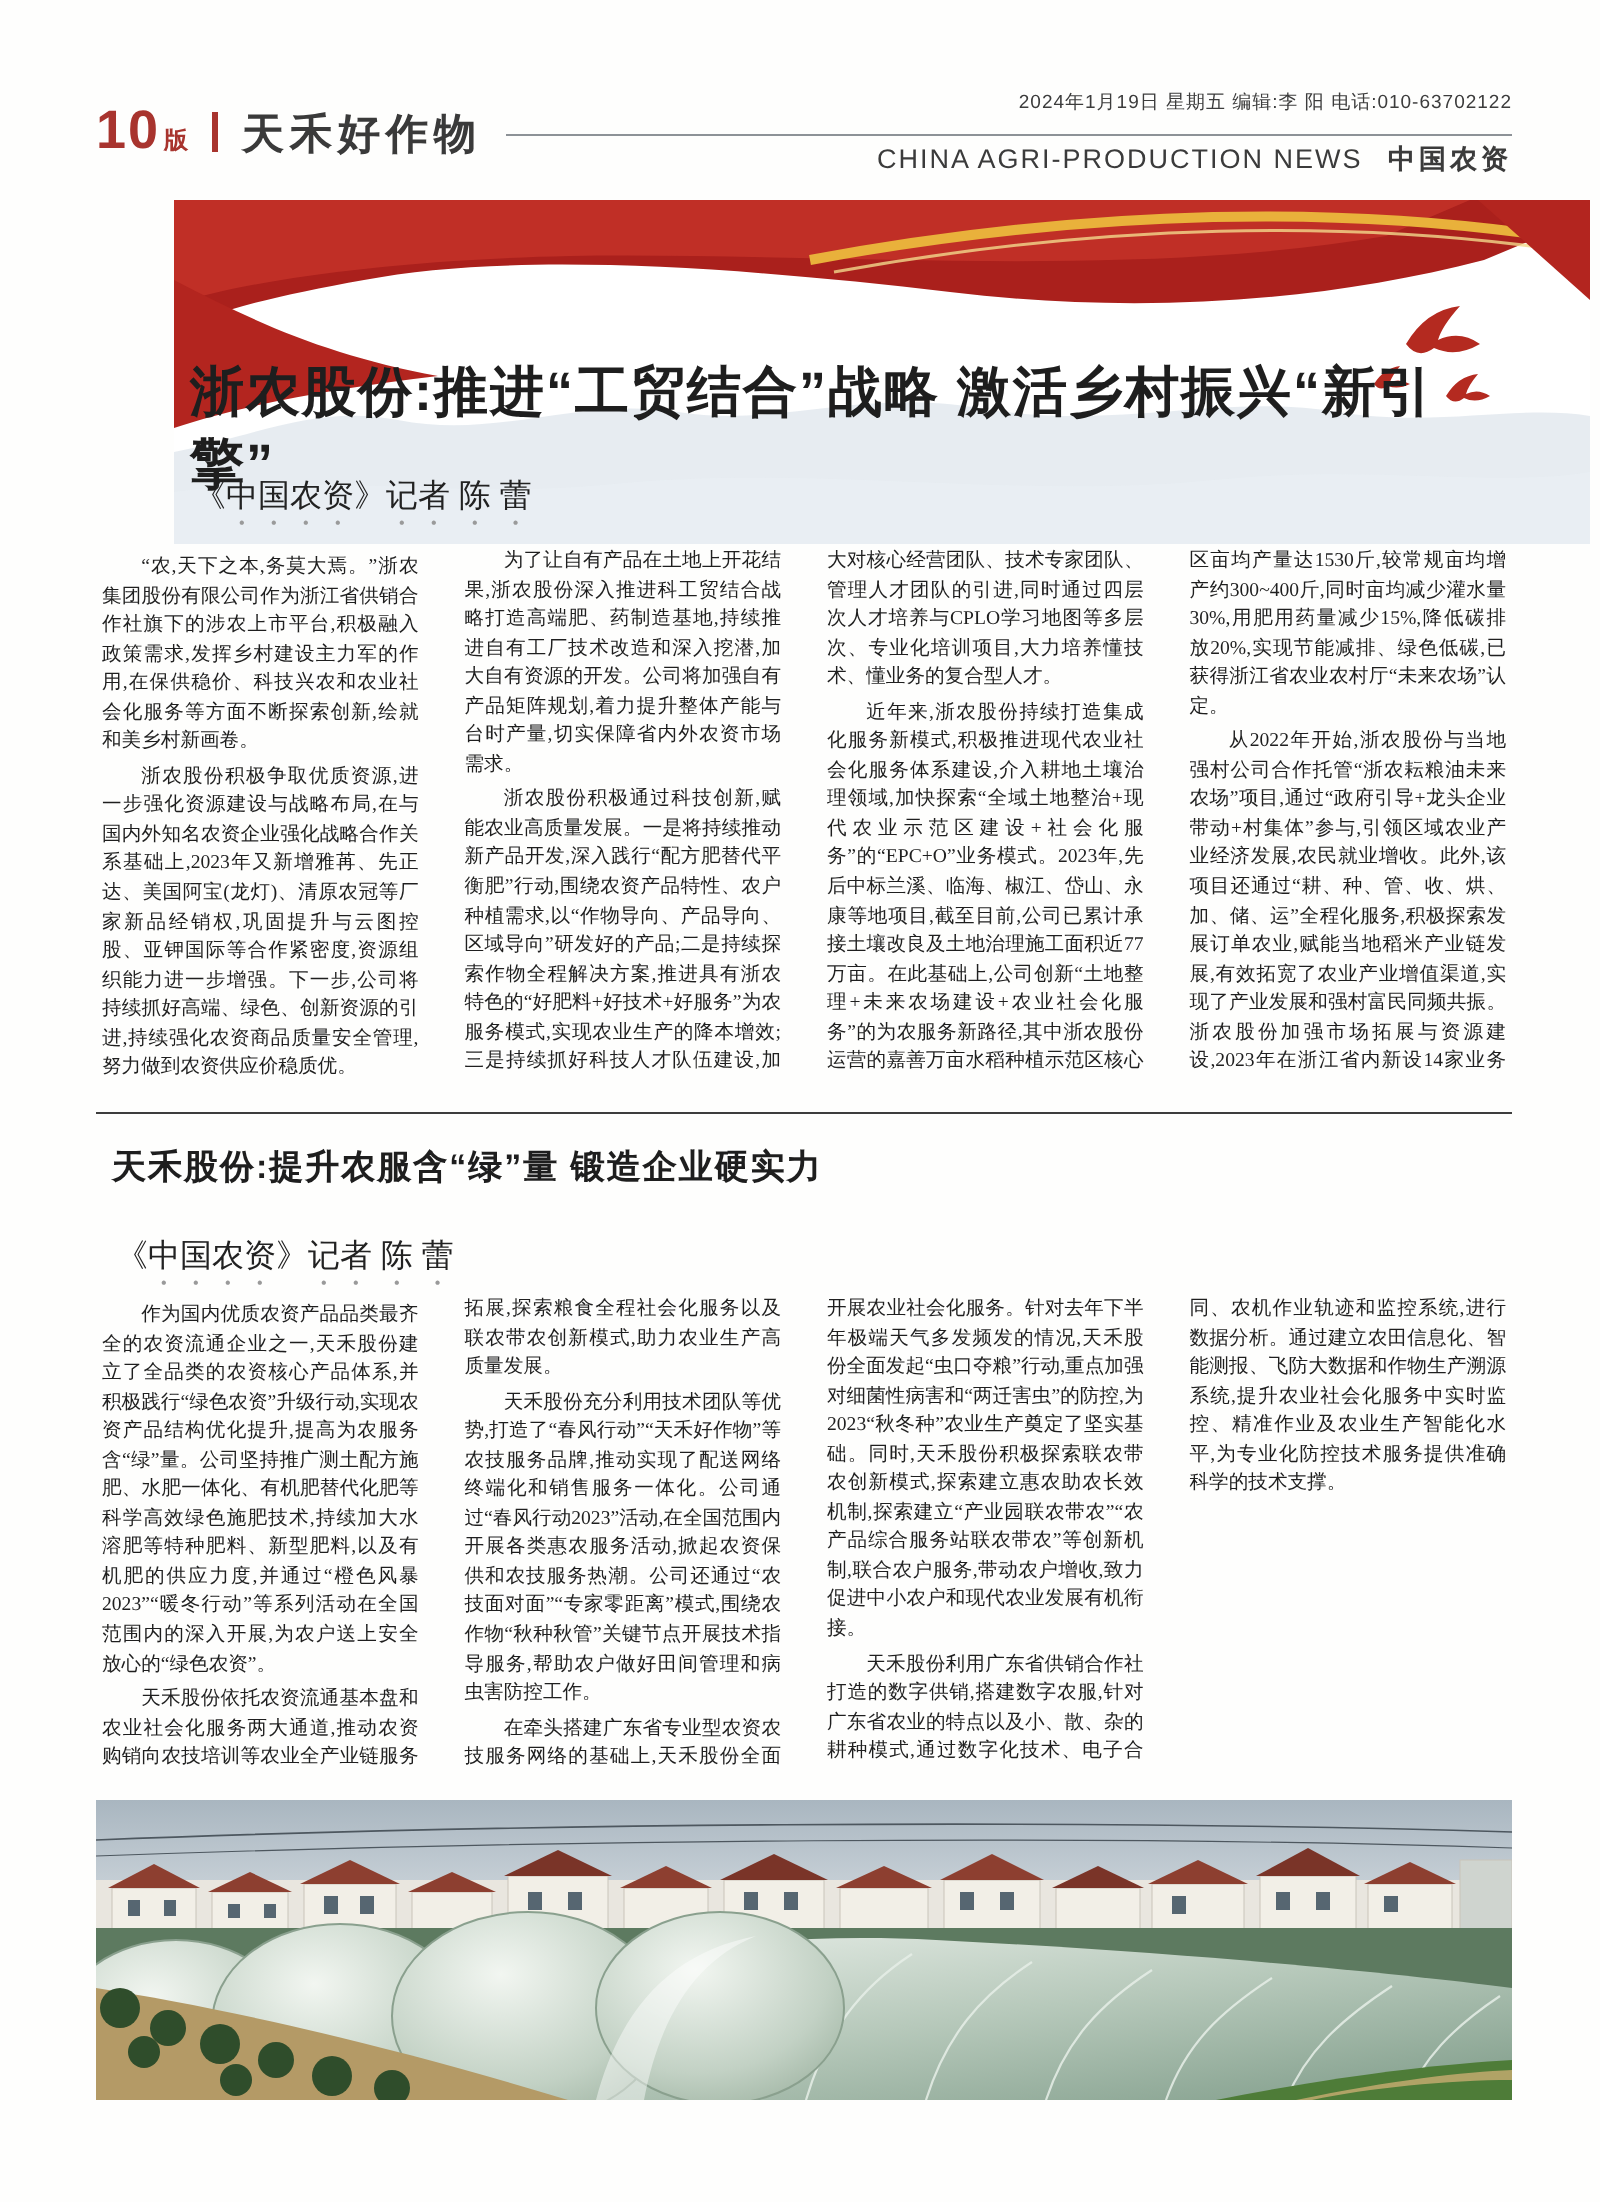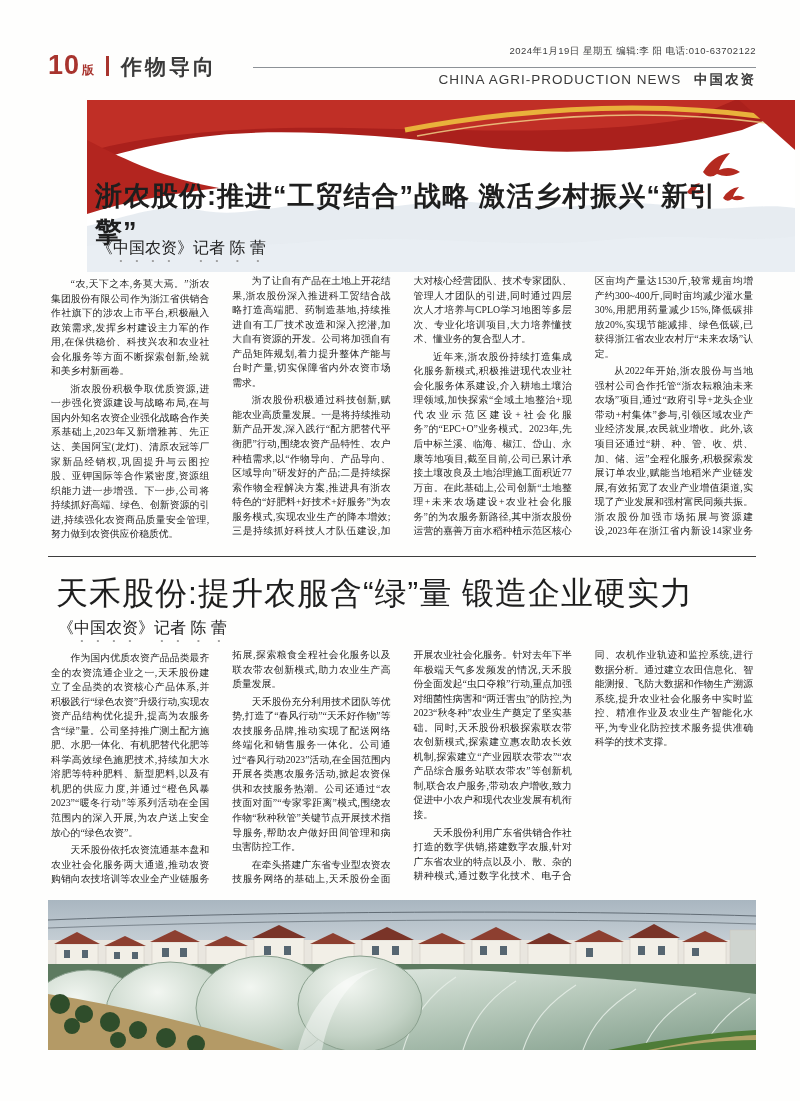--- a/index.html
+++ b/index.html
@@ -27,38 +27,38 @@
   .byline1{top:138px;}
   
   .art-body{position:absolute;left:48px;width:708px;column-count:4;column-gap:17px;
             column-fill:auto;overflow:hidden;text-align:justify;
             font-family:"Liberation Serif","DejaVu Serif",serif;
             font-size:9.8px;line-height:14.55px;color:#1f1f1f;}
   .art-body p{margin:3px;text-indent:2em;}
   .body1{top:274px;height:278px;}
   .body2{top:648px;height:246px;}
   .divider{position:absolute;left:48px;width:708px;top:556px;border-top:1.5px solid #3d3d3d;}
-  .headline2{position:absolute;left:56px;top:572px;width:660px;font-size:32px;font-weight:400;
+  .headline2{position:absolute;left:56px;top:572px;width:660px;font-size:17px;font-weight:700;
              color:#1e1e1e;letter-spacing:1px;}
   .byline2{position:absolute;left:58px;top:618px;}
   
   .photo{position:absolute;left:48px;top:900px;width:708px;height:150px;overflow:hidden;}
   .photo svg{display:block;}
 </style>
 </head>
 <body>
 
 <div class="page">
 
   <div class="header">
     <div class="section-row">
       <span class="page-num">10</span>
       <span class="page-label">版</span>
       <span class="red-bar"></span>
-      <span class="section-title">作物导向</span>
+      <span class="section-title">天禾好作物</span>
     </div>
     <div class="header-rule"></div>
     <div class="date-line">2024年1月19日  星期五  编辑:李 阳  电话:010-63702122</div>
     <div class="masthead">
       <span>CHINA AGRI-PRODUCTION NEWS</span>
       <span class="cn">中国农资</span>
     </div>
   </div>
 
   <div class="banner">

